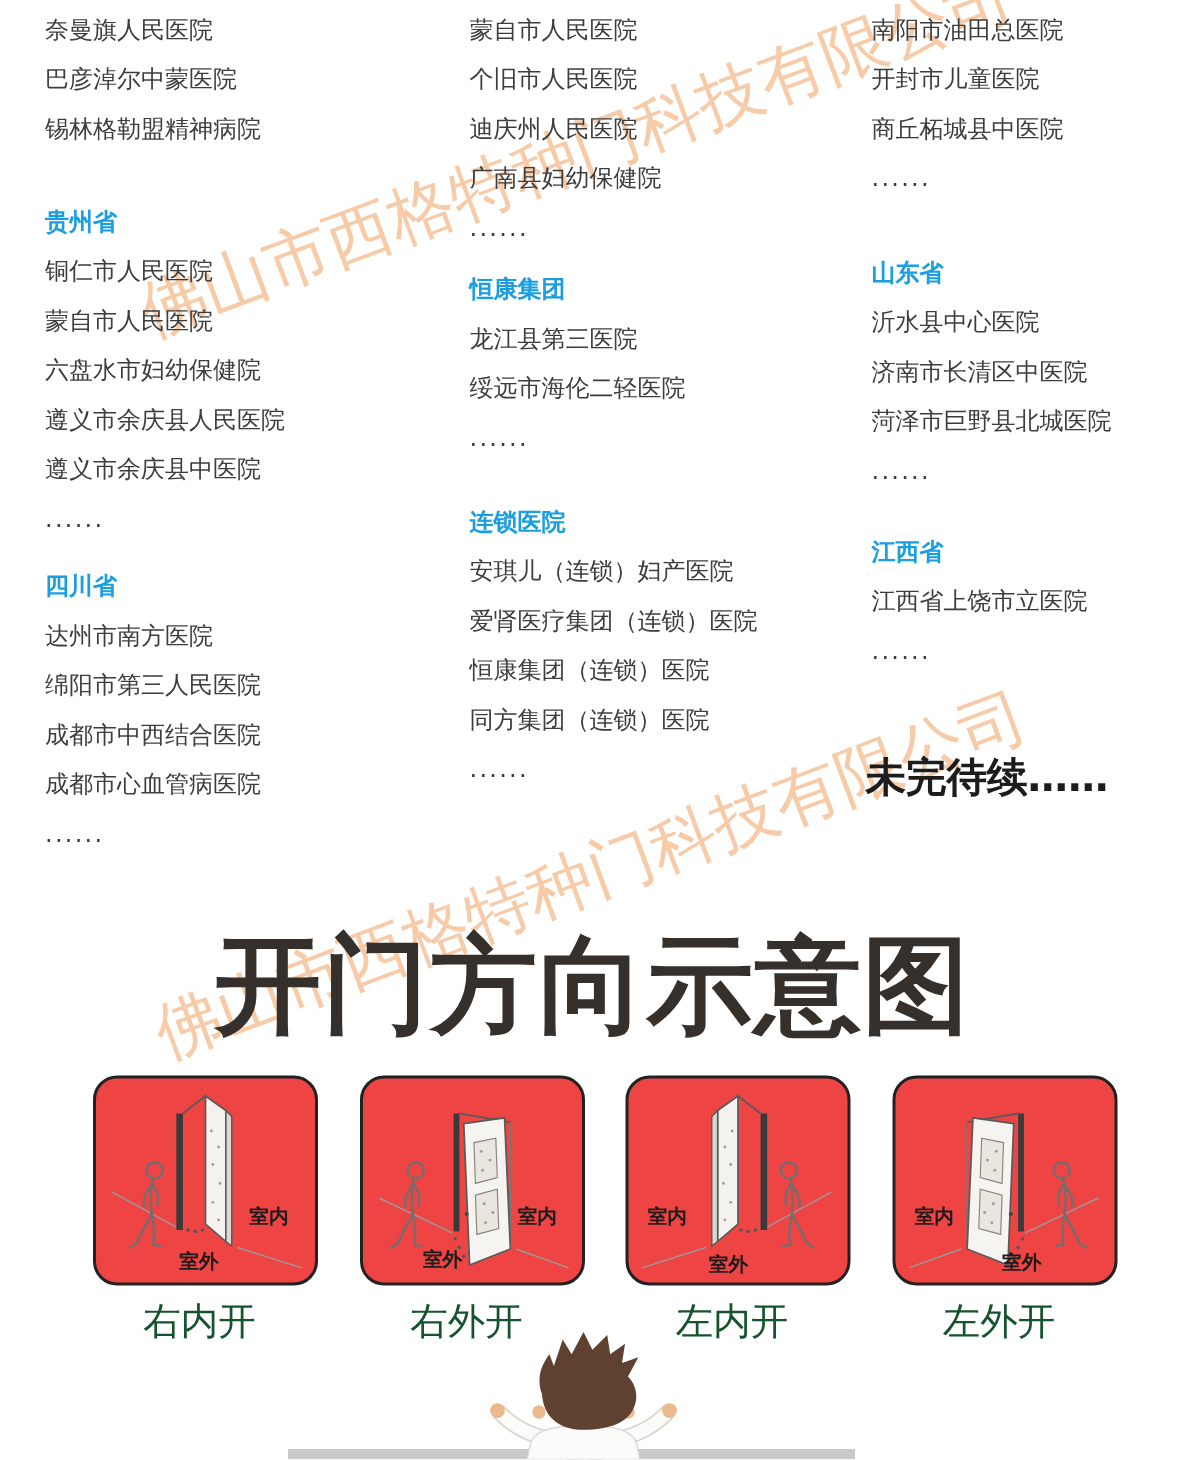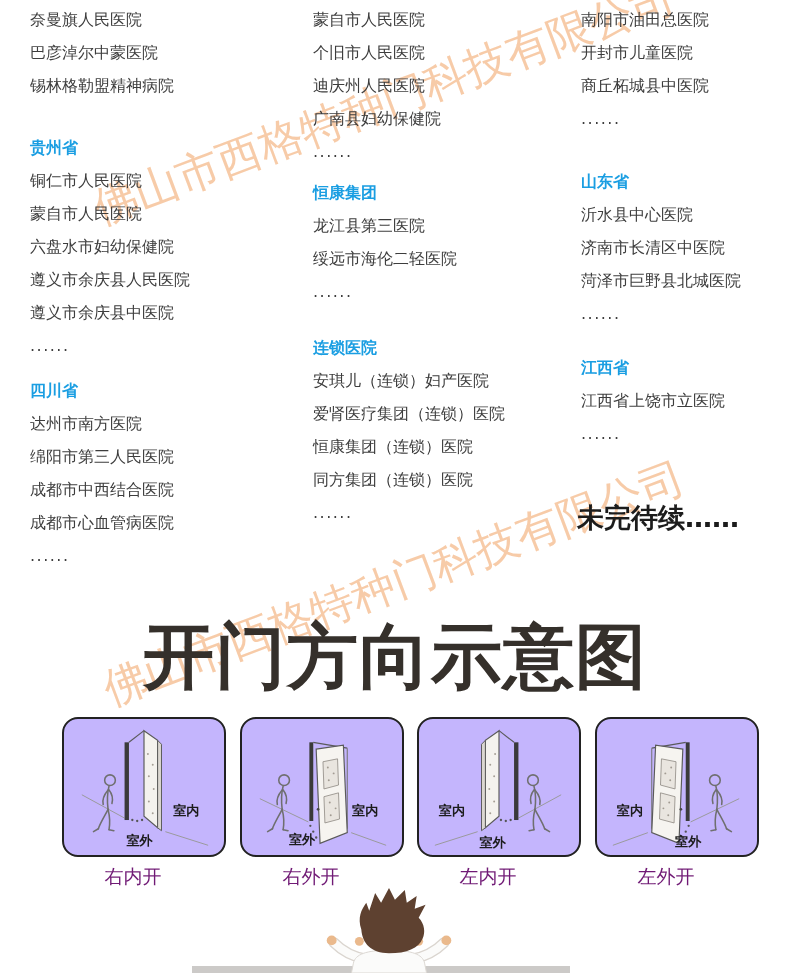--- a/index.html
+++ b/index.html
@@ -24,23 +24,23 @@
   [data-column="1"] .sec-2{margin-top:23px;}
   [data-column="2"] .sec-1{margin-top:30px;}
   [data-column="2"] .sec-2{margin-top:21px;}
 
   #tbc{position:absolute;left:577px;top:500px;font-size:27px;font-weight:bold;color:#1c1c1c;z-index:1;white-space:nowrap;}
 
   #diagram-title{position:absolute;left:0;top:610px;width:100%;text-align:center;
                  font-size:71px;font-weight:bold;color:#35302b;letter-spacing:1px;z-index:1;}
 
   .diag{position:absolute;top:717px;width:142px;z-index:1;}
-  .diag-box{box-sizing:border-box;width:164px;height:140px;border:2.5px solid #222;border-radius:16px;background:#c4b5fd;}
+  .diag-box{box-sizing:border-box;width:150px;height:140px;border:2.5px solid #222;border-radius:16px;background:#ef4444;}
   .diag-box svg{display:block;width:100%;height:100%;}
-  .diag-caption{margin-top:7px;text-align:center;font-size:19px;color:#701a75;}
+  .diag-caption{margin-top:7px;text-align:center;font-size:25px;color:#14532d;}
   #diag0{left:62px;} #diag1{left:240px;} #diag2{left:417px;} #diag3{left:595px;}
   .lbl{font-weight:bold;font-size:13.5px;fill:#1c1c1c;font-family:"DejaVu Sans","Liberation Sans",sans-serif;}
 
   #footer-bar{position:absolute;left:192px;top:966px;width:378px;height:7px;
               background:rgba(110,104,98,.35);z-index:1;}
   #mascot{position:absolute;left:314px;top:886px;width:150px;height:87px;z-index:2;}
   #mascot svg{display:block;width:100%;height:100%;}
 </style>
 </head>
 <body>

